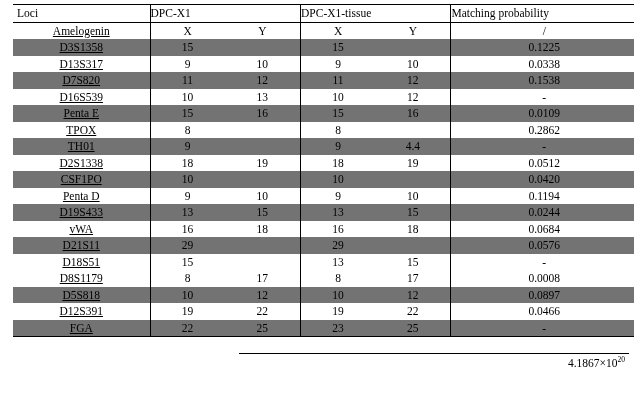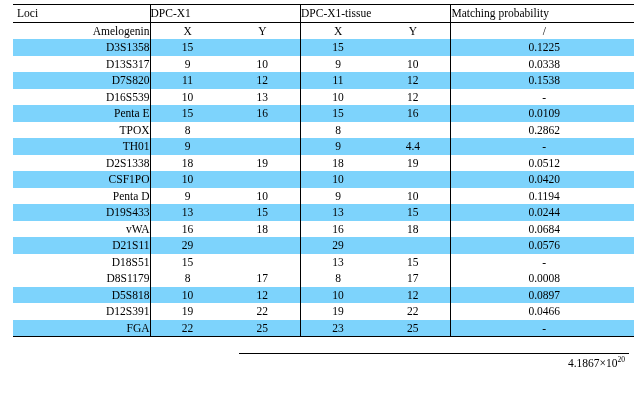--- a/index.html
+++ b/index.html
@@ -45,28 +45,29 @@
     line-height: 21px;
   }
   .hdr-loci {
     text-align: left !important;
     padding-left: 4px !important;
   }
   .vline-l {
     border-left: 1.1px solid #000;
   }
   .loci-cell {
-    text-align: right;
+    text-align: center;
     padding-left: 4px;
+    text-decoration: underline;
   }
   .num-cell {
     text-align: center;
   }
   .shade td {
-    background: #7dd3fc;
+    background: #737373;
   }
   .last-row td {
     border-bottom: 1.2px solid #000;
   }
   .footer-wrap {
     position: relative;
     width: 624px;
     margin-left: 5px;
     height: 40px;
     font-family: Liberation Serif, serif;

